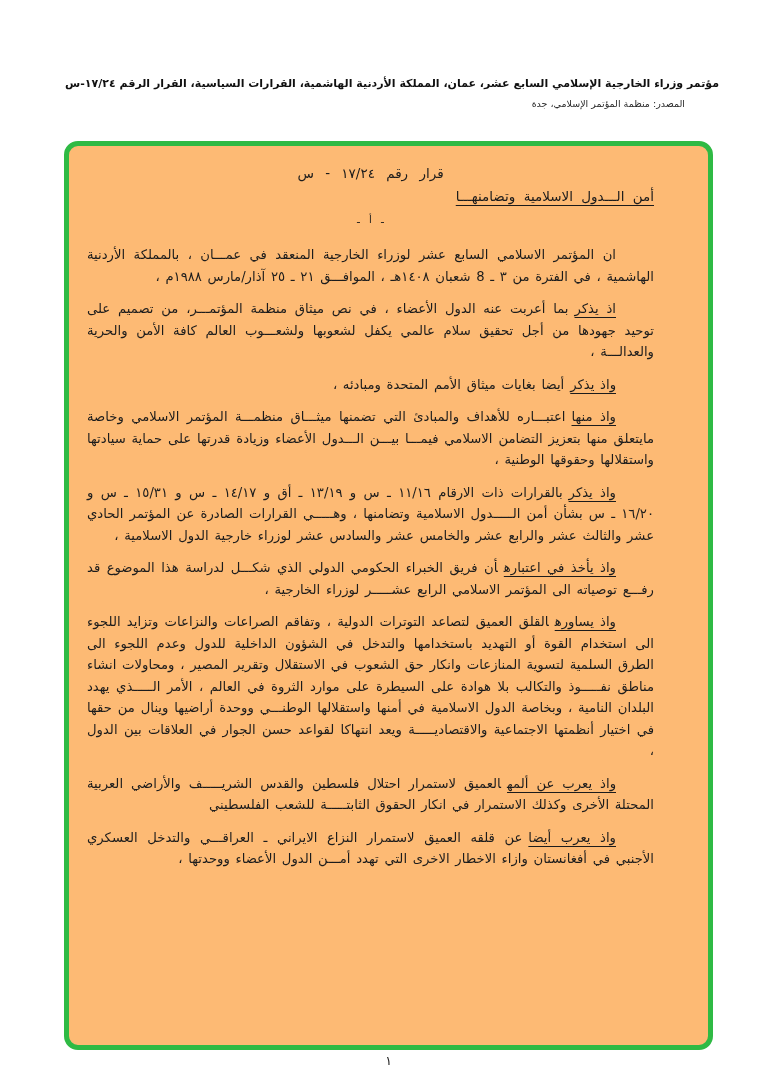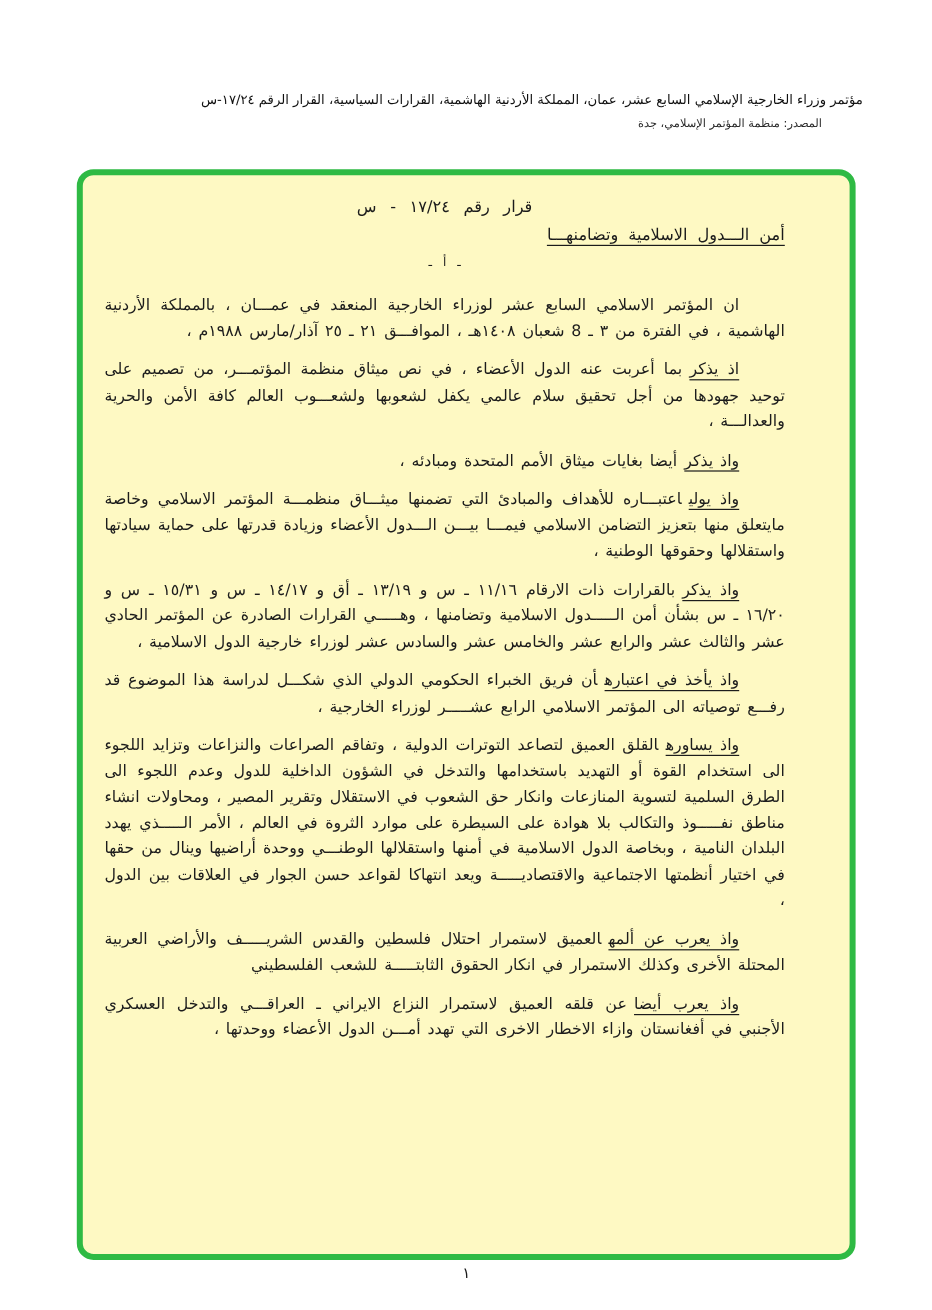--- a/index.html
+++ b/index.html
@@ -9,21 +9,21 @@
     font-family: "DejaVu Sans", sans-serif;
     color: #1e1e1e;
     position: relative;
     overflow: hidden;
   }
   .header-line {
     position: absolute;
     top: 77px; right: 58px; left: 50px;
     direction: rtl;
     text-align: right;
-    font-weight: normal;
+    font-weight: bold;
     font-size: 11px;
     color: #101010;
     white-space: nowrap;
   }
   .source-line {
     position: absolute;
     top: 98px; right: 92px;
     direction: rtl;
     text-align: right;
     font-weight: normal;
@@ -32,21 +32,21 @@
   }
   .frame {
     position: absolute;
     top: 141px; left: 64px;
     width: 649px; height: 909px;
     border: 5px solid #2fba44;
     border-radius: 14px;
     box-sizing: border-box;
     padding: 16px 54px 18px 18px;
     overflow: hidden;
-    background: #fef9c3;
+    background: #fdba74;
   }
   .title-block {
     direction: rtl;
     text-align: center;
     margin-bottom: 12px;
   }
   .title-line {
     font-size: 13.5px;
     line-height: 23px;
     word-spacing: 7px;
@@ -100,21 +100,21 @@
     <div class="title-line subject">أمن الـــدول الاسلامية وتضامنهـــا</div>
     <div class="title-line section-marker">ـ أ ـ</div>
   </div>
 
   <p class="para"><span>ان المؤتمر الاسلامي السابع عشر لوزراء الخارجية المنعقد في عمـــان ، بالمملكة الأردنية الهاشمية ، في الفترة من ٣ ـ 8 شعبان ١٤٠٨هـ ، الموافـــق ٢١ ـ ٢٥ آذار/مارس ١٩٨٨م ،</span></p>
 
   <p class="para"><span class="lead">اذ يذكر</span><span>بما أعربت عنه الدول الأعضاء ، في نص ميثاق منظمة المؤتمـــر، من تصميم على توحيد جهودها من أجل تحقيق سلام عالمي يكفل لشعوبها ولشعـــوب العالم كافة الأمن والحرية والعدالـــة ،</span></p>
 
   <p class="para"><span class="lead">واذ يذكر</span><span>أيضا بغايات ميثاق الأمم المتحدة ومبادئه ،</span></p>
 
-  <p class="para"><span class="lead">واذ يولي</span><span>اعتبـــاره للأهداف والمبادئ التي تضمنها ميثـــاق منظمـــة المؤتمر الاسلامي وخاصة مايتعلق منها بتعزيز التضامن الاسلامي فيمـــا بيـــن الـــدول الأعضاء وزيادة قدرتها على حماية سيادتها واستقلالها وحقوقها الوطنية ،</span></p>
+  <p class="para"><span class="lead">واذ منها</span><span>اعتبـــاره للأهداف والمبادئ التي تضمنها ميثـــاق منظمـــة المؤتمر الاسلامي وخاصة مايتعلق منها بتعزيز التضامن الاسلامي فيمـــا بيـــن الـــدول الأعضاء وزيادة قدرتها على حماية سيادتها واستقلالها وحقوقها الوطنية ،</span></p>
 
   <p class="para"><span class="lead">واذ يذكر</span><span>بالقرارات ذات الارقام ١١/١٦ ـ س و ١٣/١٩ ـ أق و ١٤/١٧ ـ س و ١٥/٣١ ـ س و ١٦/٢٠ ـ س بشأن أمن الـــــدول الاسلامية وتضامنها ، وهـــــي القرارات الصادرة عن المؤتمر الحادي عشر والثالث عشر والرابع عشر والخامس عشر والسادس عشر لوزراء خارجية الدول الاسلامية ،</span></p>
 
   <p class="para"><span class="lead">واذ يأخذ في اعتباره</span><span>أن فريق الخبراء الحكومي الدولي الذي شكـــل لدراسة هذا الموضوع قد رفـــع توصياته الى المؤتمر الاسلامي الرابع عشـــــر لوزراء الخارجية ،</span></p>
 
   <p class="para"><span class="lead">واذ يساوره</span><span>القلق العميق لتصاعد التوترات الدولية ، وتفاقم الصراعات والنزاعات وتزايد اللجوء الى استخدام القوة أو التهديد باستخدامها والتدخل في الشؤون الداخلية للدول وعدم اللجوء الى الطرق السلمية لتسوية المنازعات وانكار حق الشعوب في الاستقلال وتقرير المصير ، ومحاولات انشاء مناطق نفـــــوذ والتكالب بلا هوادة على السيطرة على موارد الثروة في العالم ، الأمر الـــــذي يهدد البلدان النامية ، وبخاصة الدول الاسلامية في أمنها واستقلالها الوطنـــي ووحدة أراضيها وينال من حقها في اختيار أنظمتها الاجتماعية والاقتصاديـــــة ويعد انتهاكا لقواعد حسن الجوار في العلاقات بين الدول ،</span></p>
 
   <p class="para"><span class="lead">واذ يعرب عن ألمه</span><span>العميق لاستمرار احتلال فلسطين والقدس الشريـــــف والأراضي العربية المحتلة الأخرى وكذلك الاستمرار في انكار الحقوق الثابتـــــة للشعب الفلسطيني</span></p>
 
   <p class="para"><span class="lead">واذ يعرب أيضا</span><span>عن قلقه العميق لاستمرار النزاع الايراني ـ العراقـــي والتدخل العسكري الأجنبي في أفغانستان وازاء الاخطار الاخرى التي تهدد أمـــن الدول الأعضاء ووحدتها ،</span></p>

